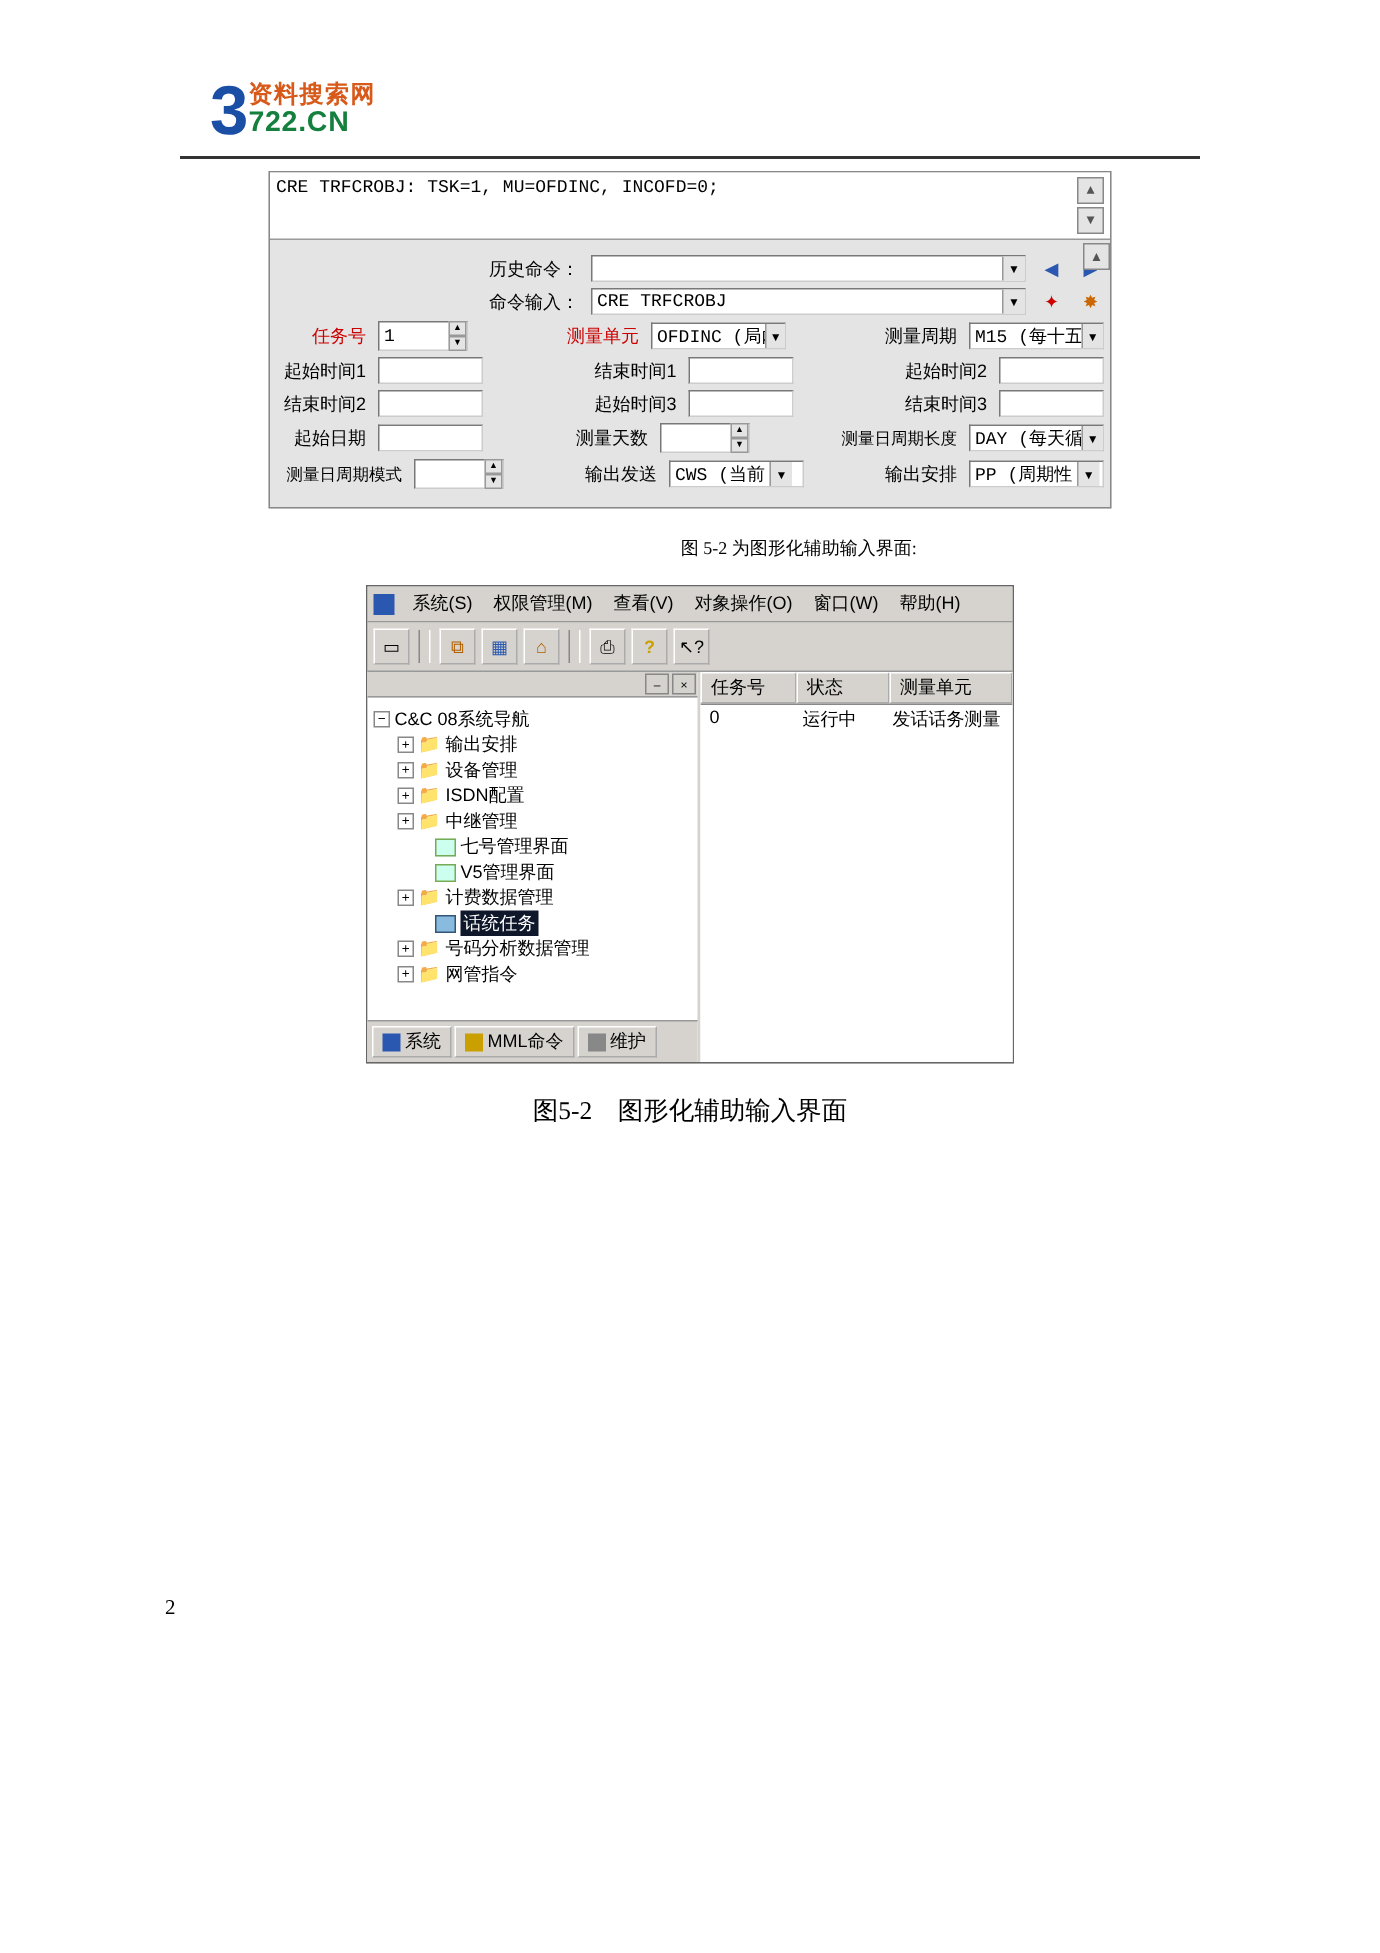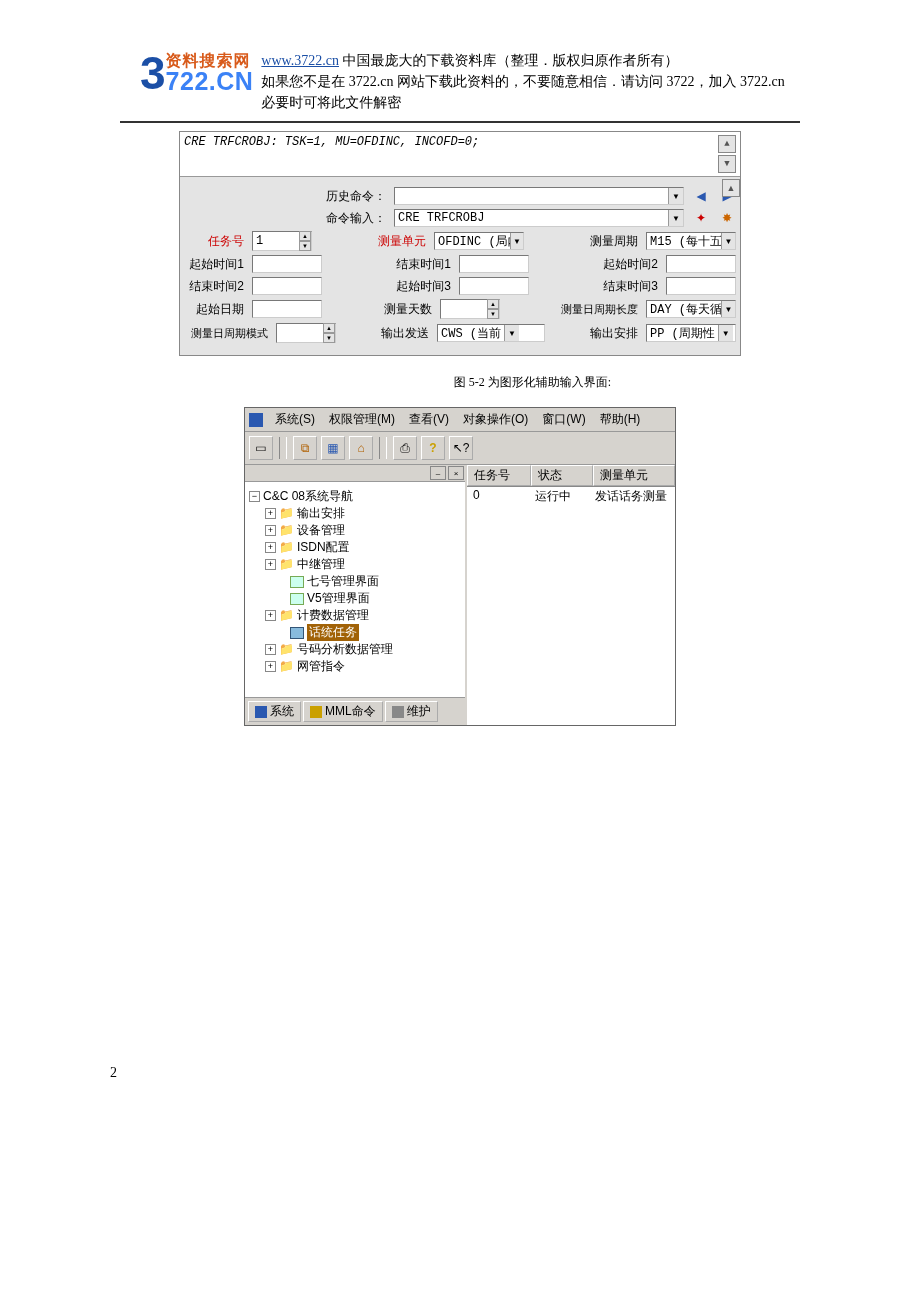--- a/index.html
+++ b/index.html
@@ -41,23 +41,23 @@
     line-height: 1;
   }
   .logo-cn1 {
     font-size: 16px;
     font-weight: 900;
     color: #d85a1a;
     letter-spacing: 1px;
     font-family: "SimHei", sans-serif;
   }
   .logo-cn2 {
-    font-size: 25px;
+    font-size: 19px;
     font-weight: 900;
-    color: #3b82f6;
+    color: #15803d;
     font-family: Arial Black, Arial, sans-serif;
     letter-spacing: 0.5px;
   }
   .header-text {
     font-size: 14px;
     line-height: 1.5;
   }
   .header-text a {
     color: #1b4fa6;
     text-decoration: underline;
@@ -80,21 +80,21 @@
   }
   .shot1 .topbar {
     background: #fff;
     border-bottom: 1px solid #999;
     padding: 3px 4px;
     font-family: "Courier New", monospace;
     font-size: 12px;
     display: flex;
     align-items: flex-start;
   }
-  .shot1 .topbar .cmdtext { flex: 1; font-style: italic; }
+  .shot1 .topbar .cmdtext { flex: 1; }
   .shot1 .topbar .scrolls {
     display: flex;
     flex-direction: column;
     gap: 2px;
     margin-left: 4px;
   }
   .win-scroll {
     width: 16px; height: 16px;
     background: #e4e4e4;
     border: 1px solid #888;
@@ -252,21 +252,21 @@
   }
   .tree-row { display: flex; align-items: center; white-space: nowrap; }
   .tree-expander {
     width: 9px; height: 9px; border: 1px solid #888; margin-right: 3px;
     display: inline-flex; align-items: center; justify-content: center; font-size: 9px;
     line-height: 1; background: #fff;
   }
   .tree-noex { width: 11px; display: inline-block; }
   .folder-icon { color: #c9a227; margin-right: 3px; }
   .app-icon { width: 12px; height: 10px; display:inline-block; margin-right:3px; border:1px solid #7a5; background:#cfe; }
-  .sel-item { background: #a16207; color: #fff; padding: 0 2px; text-align: center; }
+  .sel-item { background: #0f172a; color: #fff; padding: 0 2px; text-align: center; }
   .tree .indent1 { padding-left: 16px; }
   .tree .indent2 { padding-left: 30px; }
   .shot2 .right {
     flex: 1;
     background: #fff;
     overflow: hidden;
   }
   .listhdr {
     display: flex;
     background: #d6d3ce;
@@ -310,24 +310,20 @@
 
 <div class="page">
 
   <div class="header">
     <div class="logo">
       <span class="logo-3">3</span>
       <span class="logo-stack">
         <span class="logo-cn1">资料搜索网</span>
         <span class="logo-cn2">722.CN</span>
       </span>
-    </div>
-    <div class="header-text">
-      <a>www.3722.cn</a><span> 中国最庞大的下载资料库（整理．版权归原作者所有）</span><br>
-      <span>如果您不是在 3722.cn 网站下载此资料的，不要随意相信．请访问 3722，加入 3722.cn 必要时可将此文件解密</span>
     </div>
   </div>
   <hr class="hr">
 
   <div class="shot1">
     <div class="topbar">
       <span class="cmdtext">CRE TRFCROBJ: TSK=1, MU=OFDINC, INCOFD=0;</span>
       <span class="scrolls">
         <span class="win-scroll">▲</span>
         <span class="win-scroll">▼</span>
@@ -425,21 +421,21 @@
         <span class="flabel" style="width:84px;font-size:11px">测量日周期模式</span>
         <span class="win-spin">
           <span class="stext"></span>
             <span class="sarrows">
               <div>▲</div>
               <div>▼</div>
             </span>
         </span>
         <span style="flex:1"></span>
         <span class="flabel" style="width:56px">输出发送</span>
-        <span class="win-combo" style="width:108px">
+        <span class="win-combo" style="width:90px">
           <span class="ctext">CWS (当前</span>
             <span class="cbtn">▼</span>
         </span>
         <span style="flex:1"></span>
         <span class="flabel" style="width:56px">输出安排</span>
         <span class="win-combo" style="width:90px">
           <span class="ctext">PP (周期性</span>
             <span class="cbtn">▼</span>
         </span>
       </div>
@@ -553,15 +549,16 @@
           <span class="col" style="flex:1">测量单元</span>
         </div>
         <div class="listrow">
           <span class="cell" style="width:50px">0</span>
           <span class="cell" style="width:48px">运行中</span>
           <span class="cell" style="flex:1">发话话务测量</span>
         </div>
       </div>
     </div>
   </div>
+  <div class="caption" style="margin-top:20px;font-size:17px">图5-2　图形化辅助输入界面</div>
 
   <div class="pageno">2</div>
 </div>
 
 </body></html>

